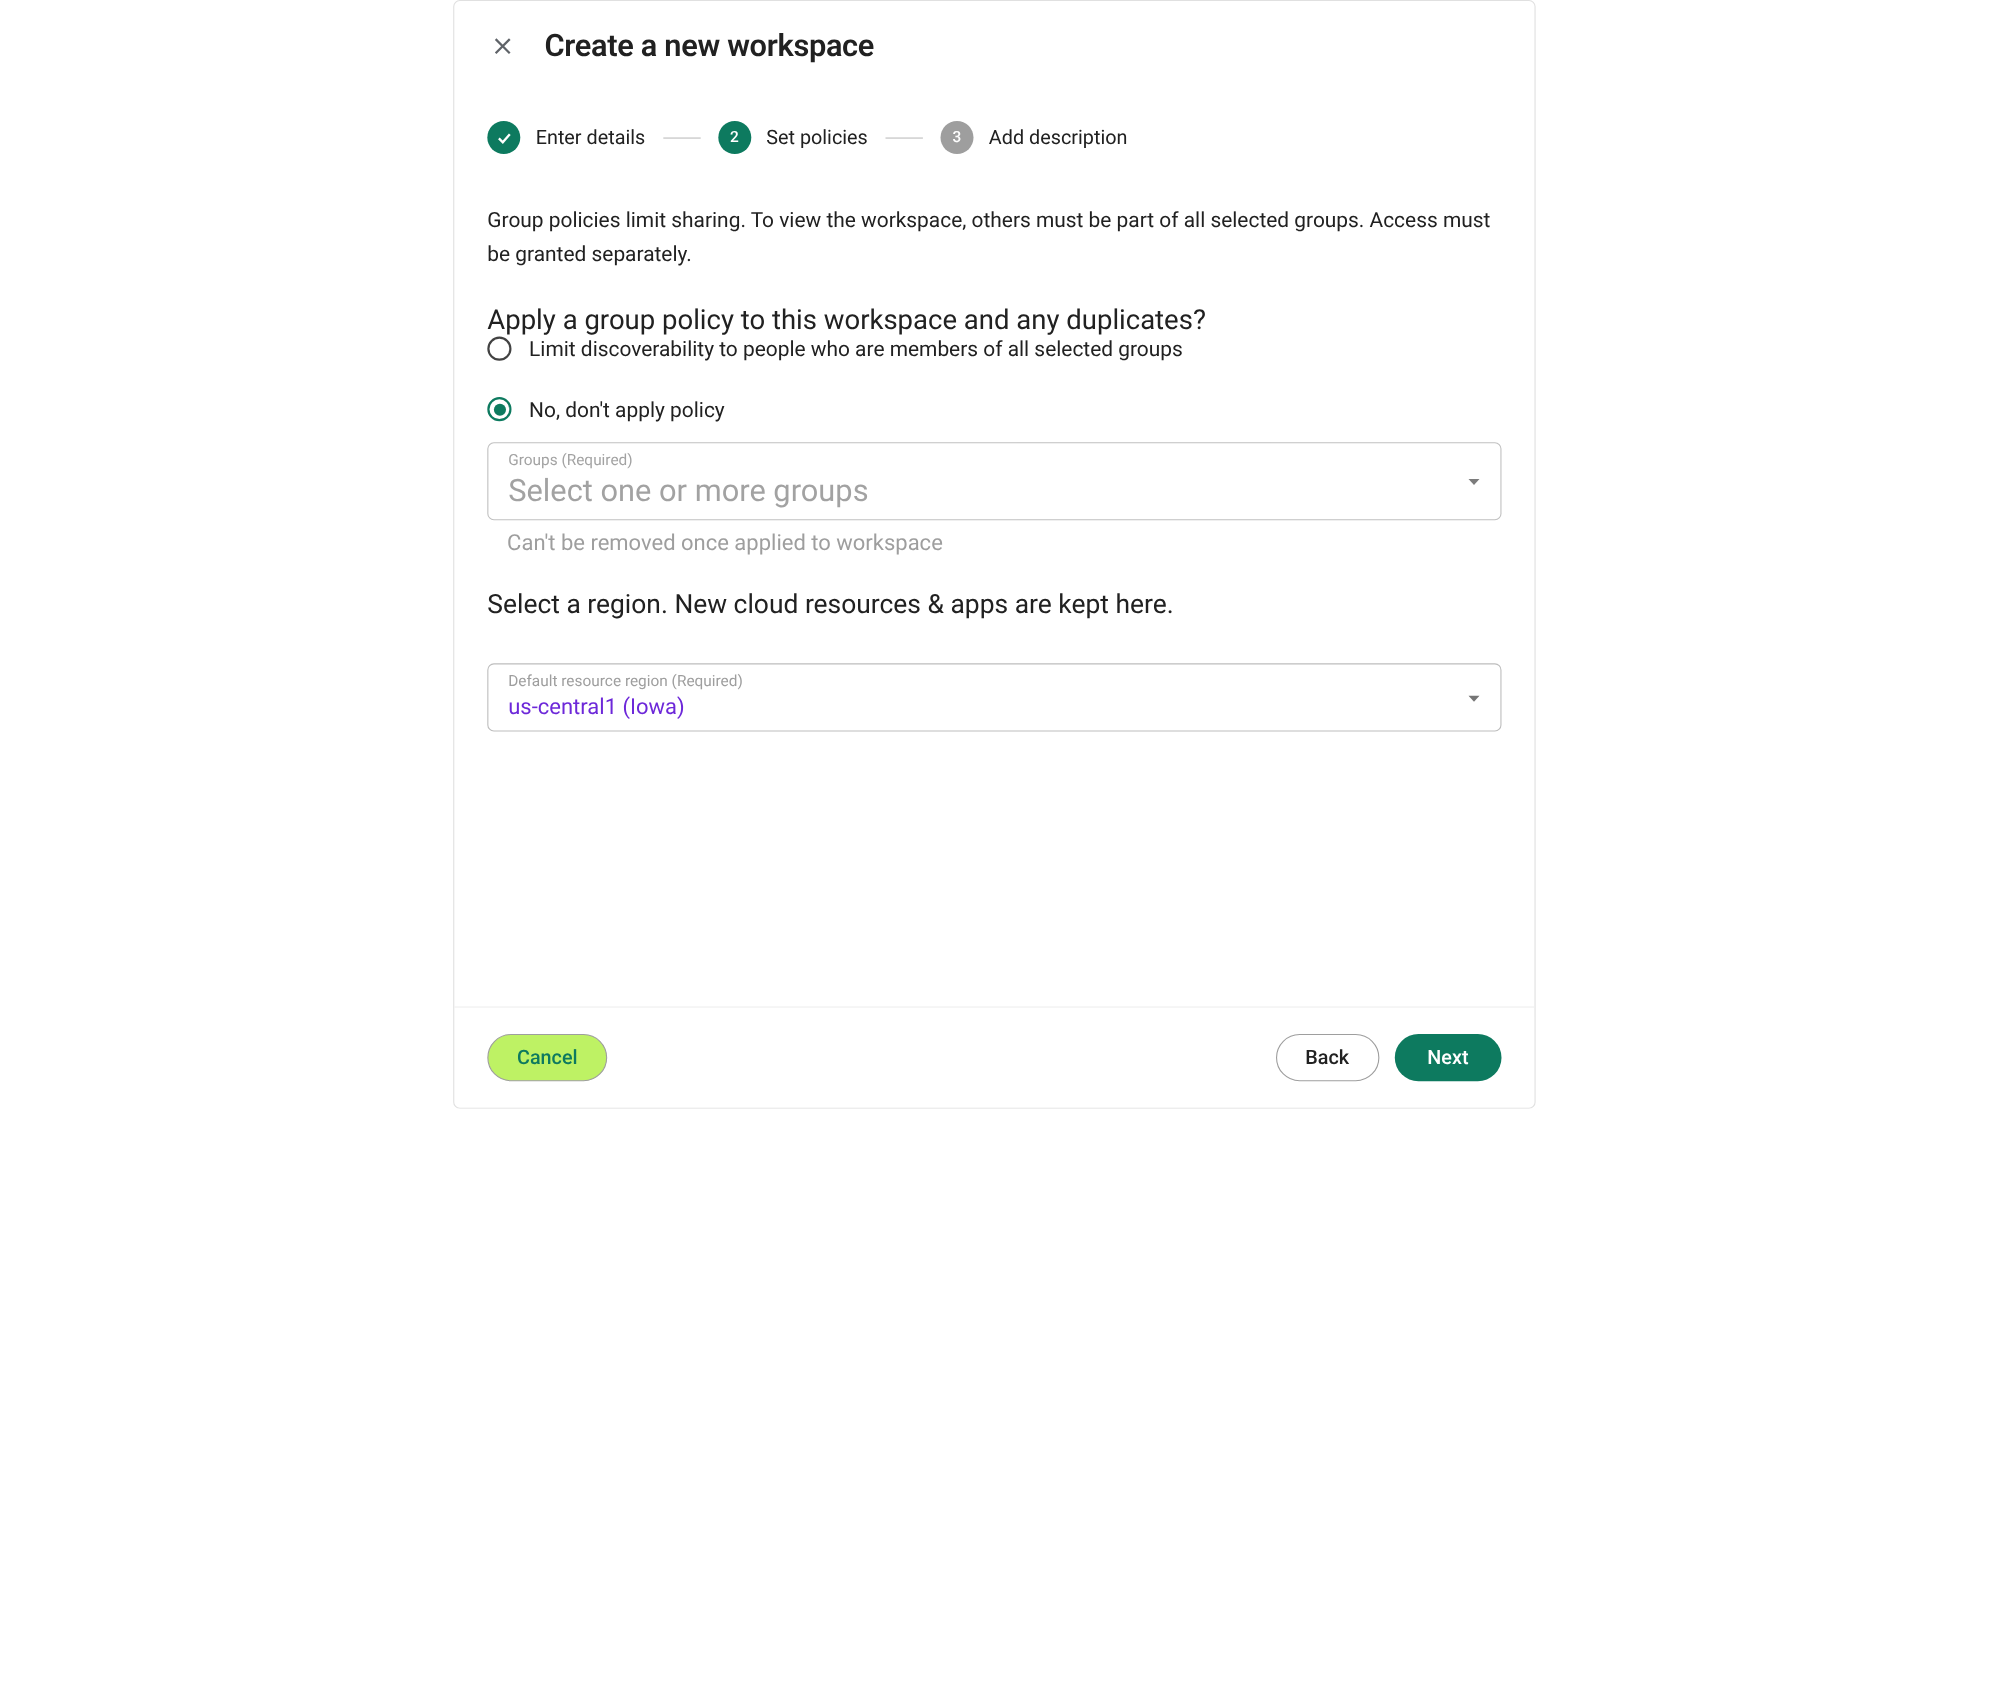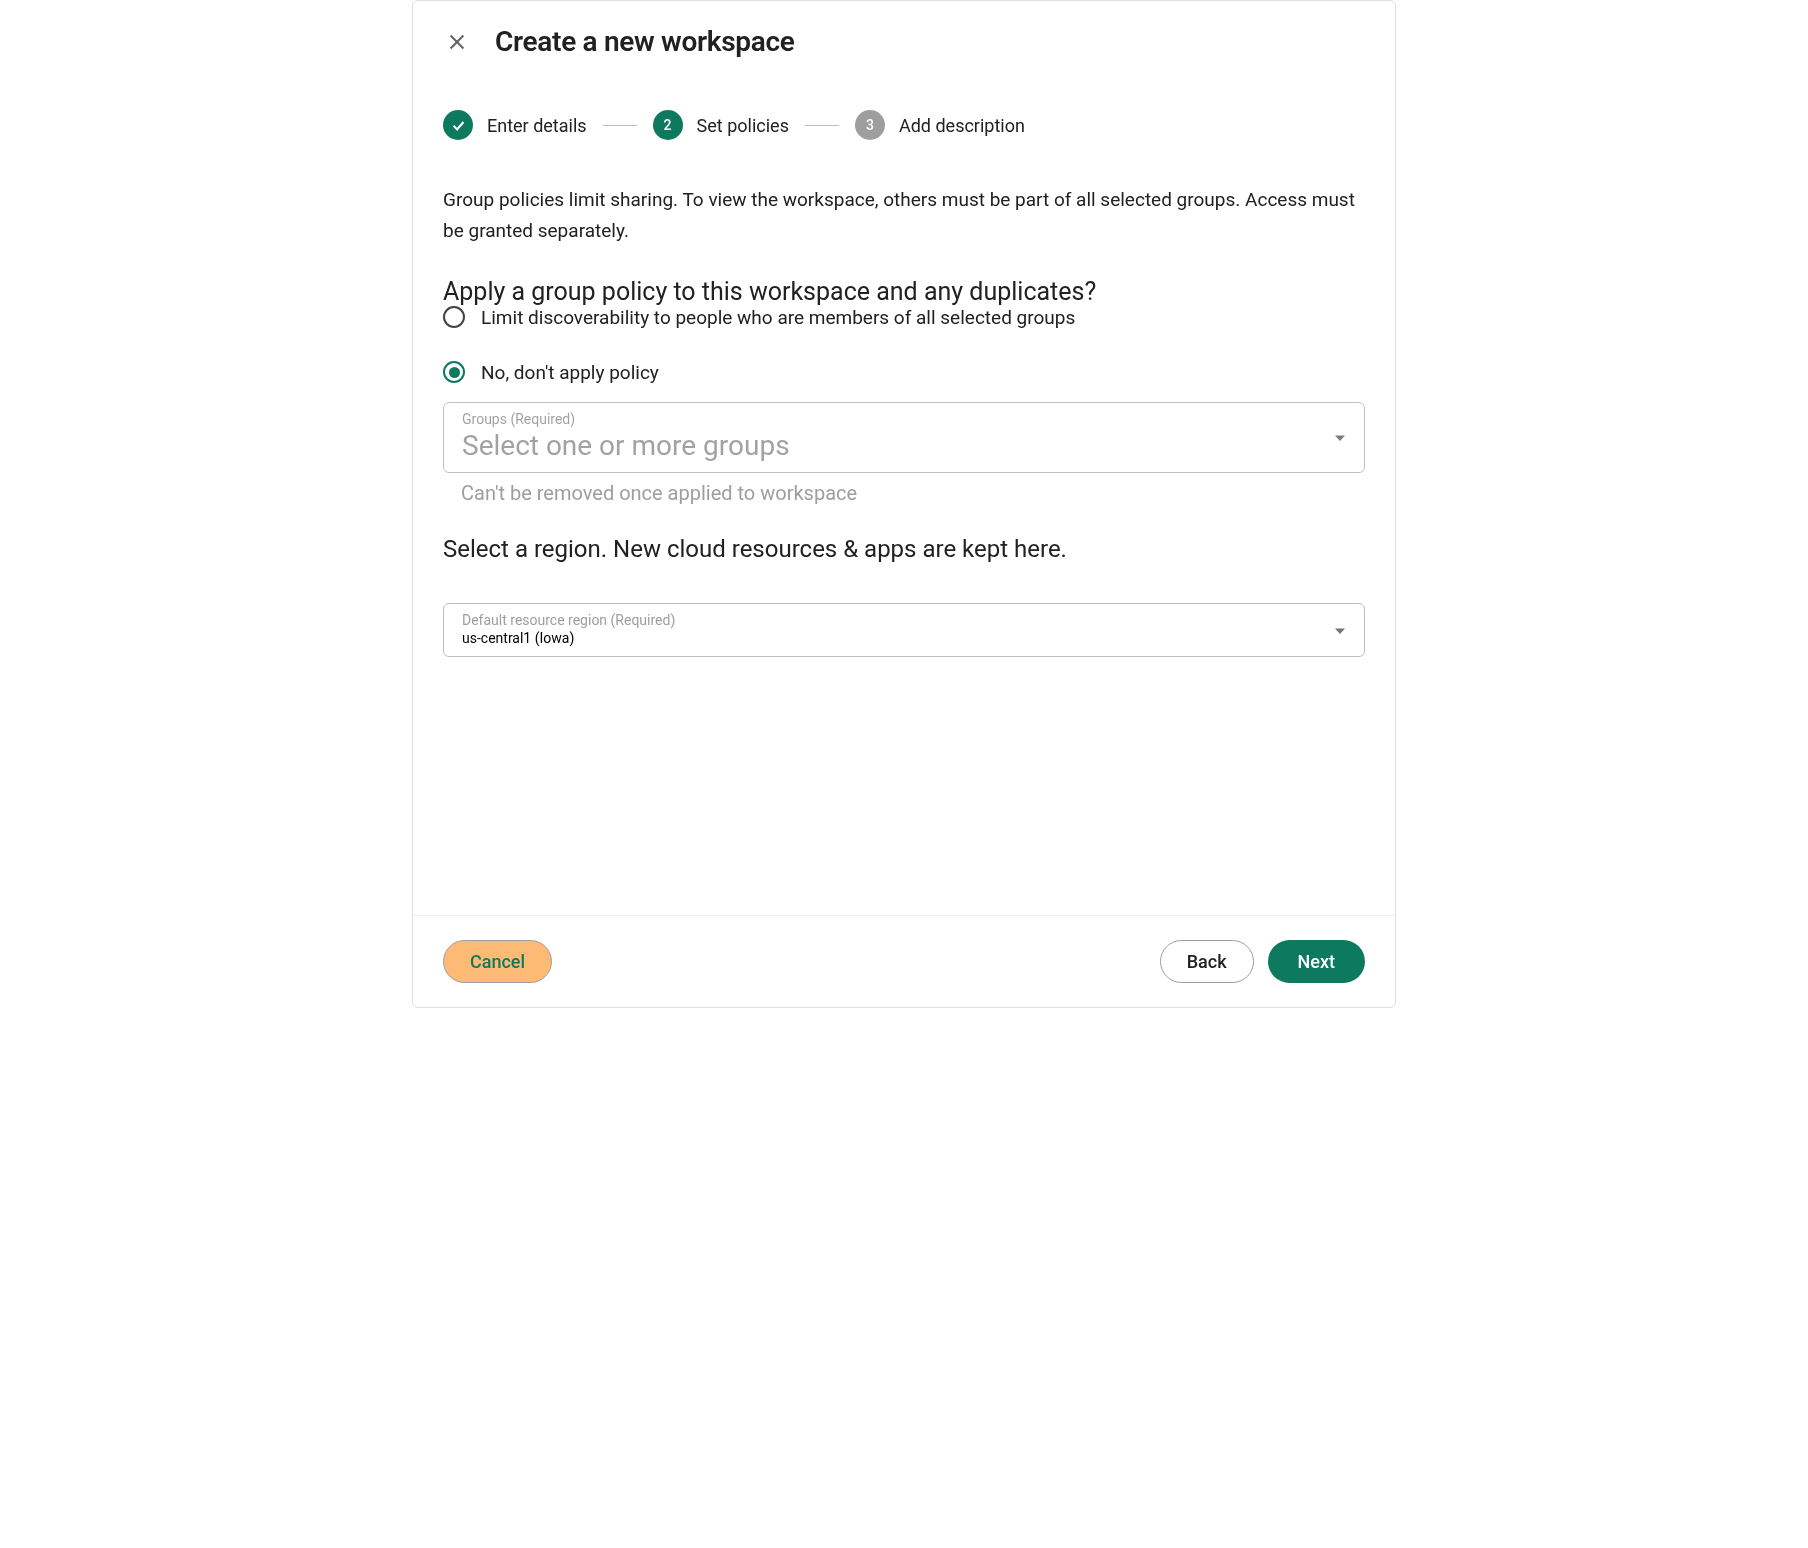--- a/index.html
+++ b/index.html
@@ -157,22 +157,22 @@
     }
     .select-field.disabled {
       opacity: 0.95;
     }
     .select-floating-label {
       font-size: 14px;
       color: #9e9e9e;
       margin-bottom: 2px;
     }
     .select-value {
-      font-size: 14px;
-      color: #000000;
+      font-size: 20px;
+      color: #6d28d9;
     }
     .select-placeholder {
       font-size: 28px;
       color: #9e9e9e;
     }
     .select-chevron {
       position: absolute;
       right: 18px;
       top: 50%;
       transform: translateY(-50%);
@@ -208,21 +208,21 @@
       border-radius: 999px;
       font-size: 18px;
       font-weight: 500;
       padding: 10px 26px;
       cursor: pointer;
       border: none;
       font-family: inherit;
     }
     .btn-outlined-green {
       border: 1px solid #9e9e9e;
-      background: #fdba74;
+      background: #bef264;
       color: #0d7a5f;
     }
     .btn-outlined-gray {
       border: 1px solid #9e9e9e;
       background: #fff;
       color: #212121;
     }
     .btn-filled {
       background: #0d7a5f;
       color: #fff;

